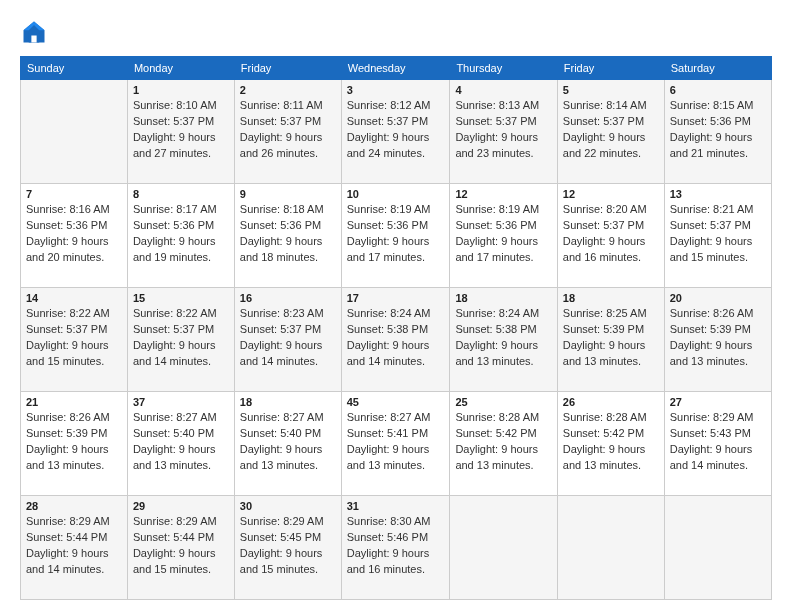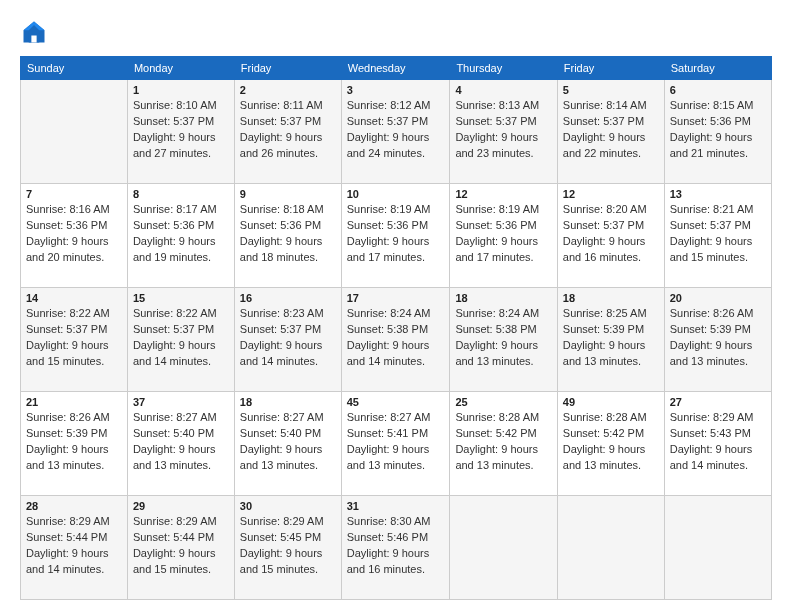--- a/index.html
+++ b/index.html
@@ -237,21 +237,21 @@
           </td>
           <td>
             <span class="day-num">45</span>
             <div class="day-info">Sunrise: 8:27 AM<br>Sunset: 5:41 PM<br>Daylight: 9 hours<br>and 13 minutes.</div>
           </td>
           <td>
             <span class="day-num">25</span>
             <div class="day-info">Sunrise: 8:28 AM<br>Sunset: 5:42 PM<br>Daylight: 9 hours<br>and 13 minutes.</div>
           </td>
           <td>
-            <span class="day-num">49</span>
+            <span class="day-num">26</span>
             <div class="day-info">Sunrise: 8:28 AM<br>Sunset: 5:42 PM<br>Daylight: 9 hours<br>and 13 minutes.</div>
           </td>
           <td>
             <span class="day-num">27</span>
             <div class="day-info">Sunrise: 8:29 AM<br>Sunset: 5:43 PM<br>Daylight: 9 hours<br>and 14 minutes.</div>
           </td>
         </tr>
         <tr>
           <td>
             <span class="day-num">28</span>

